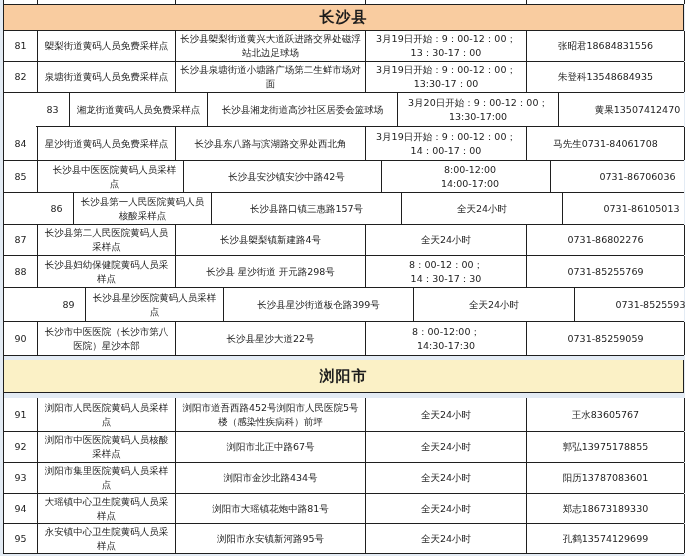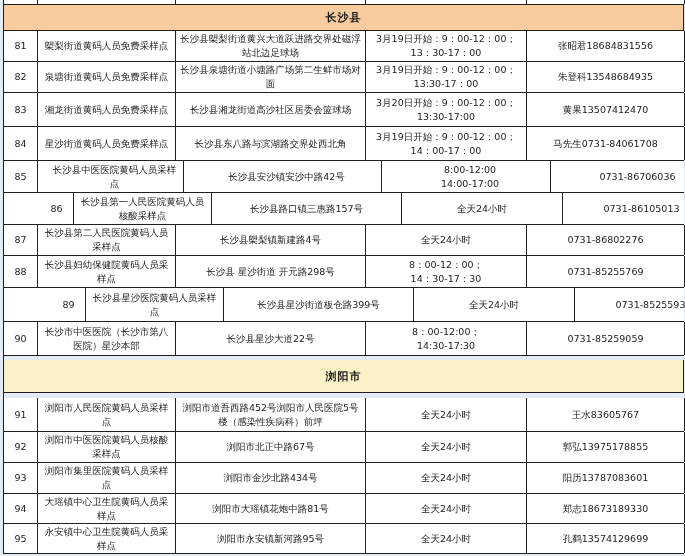--- a/index.html
+++ b/index.html
@@ -30,21 +30,21 @@
   }
   .c-no   { width:34px;  flex:none; }
   .c-name { width:138px; flex:none; }
   .c-addr { width:190px; flex:none; }
   .c-time { width:161px; flex:none; }
   .c-tel  { width:158px; flex:none; }
   .band {
     border-bottom:1px solid #1f1f1f;
     border-right:1px solid #1f1f1f;
     display:flex; align-items:center; justify-content:center;
-    font-weight:bold; font-size:11px; letter-spacing:1px;
+    font-weight:bold; font-size:15px; letter-spacing:1px;
   }
   .gap { background:#e3ebf4; border-right:none; }
   .sliver { height:5px; }
   .sliver .cell { padding:0; }
 </style>
 </head>
 <body>
 
 <div class="sheet">
   <div class="grid">
@@ -67,21 +67,21 @@
     <div class="cell c-tel">张昭君18684831556</div>
   </div>
         <div class="row" style="height: 31px;">
     <div class="cell c-no">82</div>
     <div class="cell c-name">泉塘街道黄码人员免费采样点</div>
     <div class="cell c-addr">长沙县泉塘街道小塘路广场第二生鲜市场对面</div>
     <div class="cell c-time">3月19日开始：9：00-12：00；
 13:30-17：00</div>
     <div class="cell c-tel">朱登科13548684935</div>
   </div>
-        <div class="row" style="height: 34px;">
+        <div class="row" style="height: 34px; margin-left: 32px;">
     <div class="cell c-no">83</div>
     <div class="cell c-name">湘龙街道黄码人员免费采样点</div>
     <div class="cell c-addr">长沙县湘龙街道高沙社区居委会篮球场</div>
     <div class="cell c-time">3月20日开始：9：00-12：00；
 13:30-17:00</div>
     <div class="cell c-tel">黄果13507412470</div>
   </div>
         <div class="row" style="height: 34px;">
     <div class="cell c-no">84</div>
     <div class="cell c-name">星沙街道黄码人员免费采样点</div>

